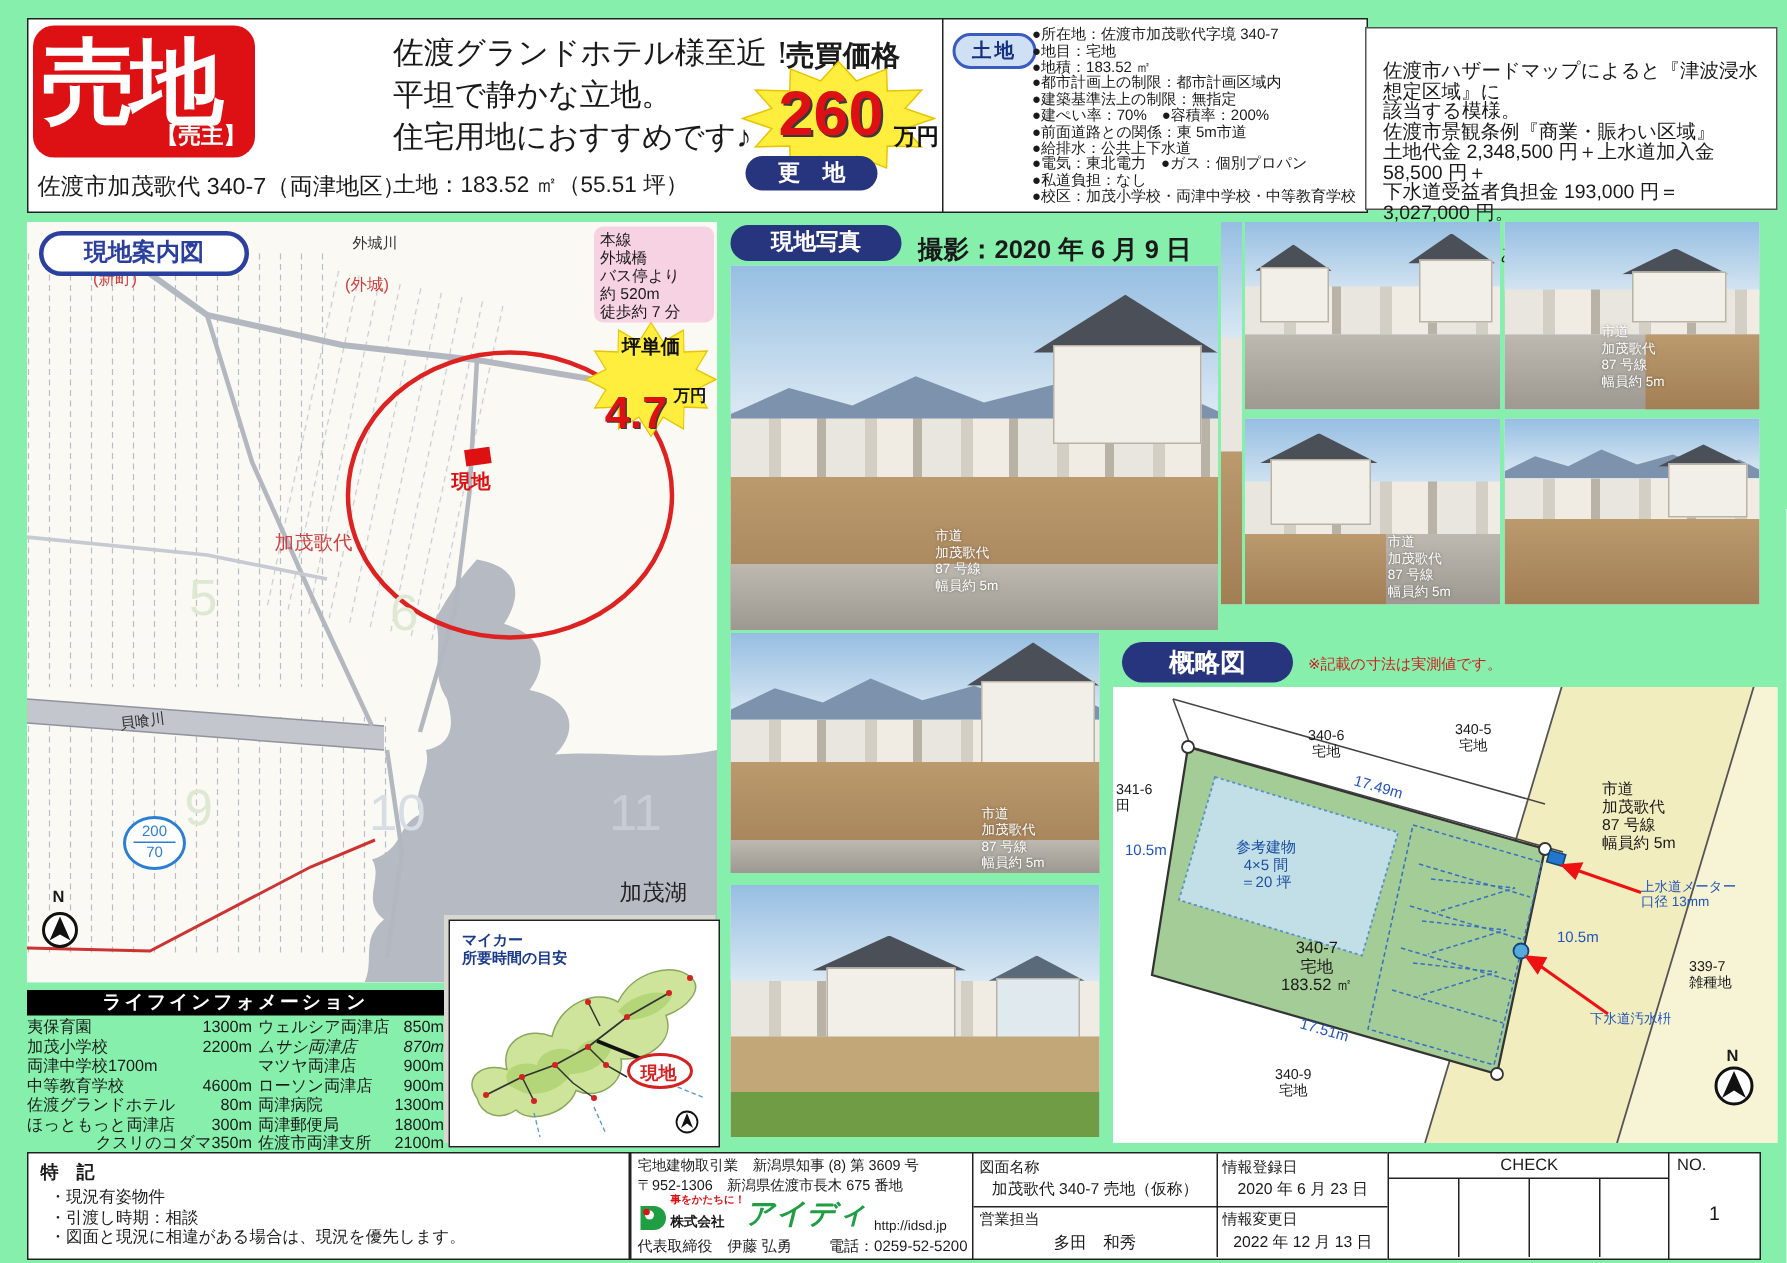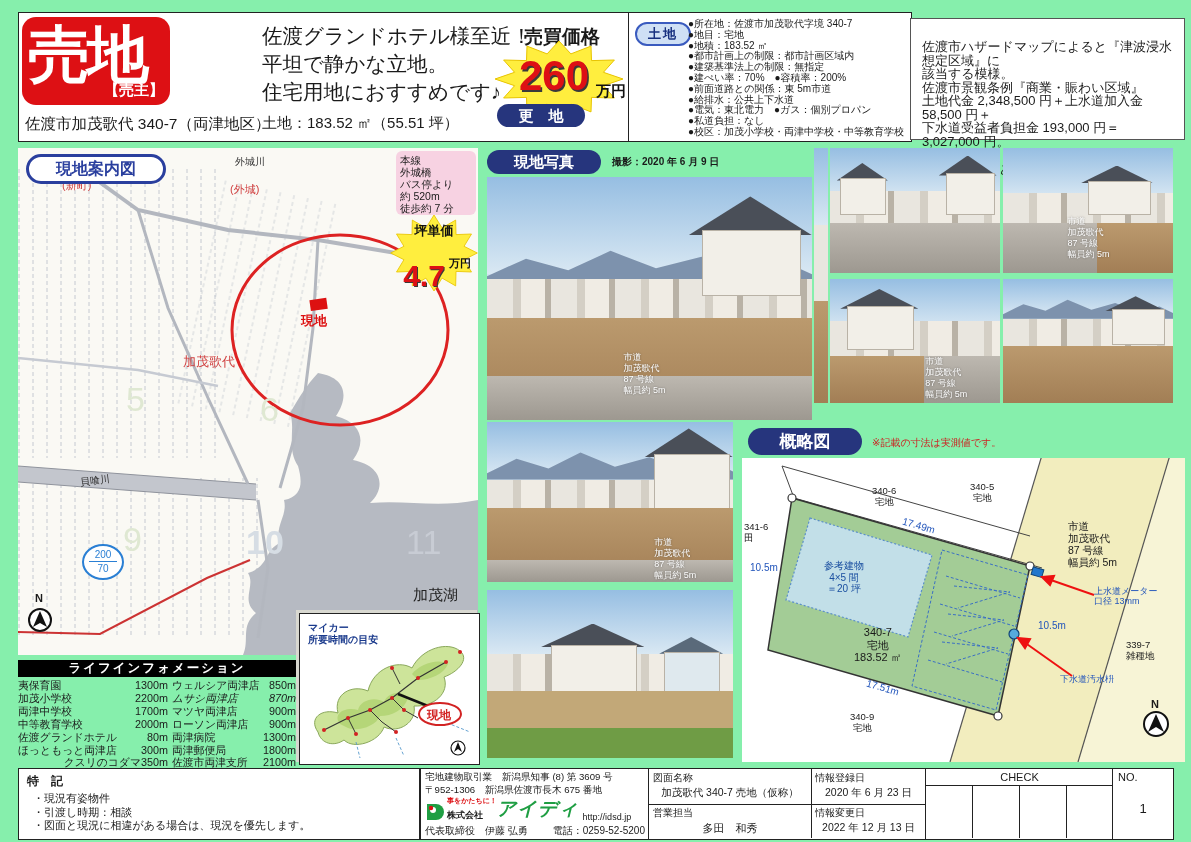--- a/index.html
+++ b/index.html
@@ -117,21 +117,21 @@
     <div class="abs" style="left:165px;top:205px;color:#d04040;font-size:13px;">加茂歌代</div>
     <div class="abs" style="left:62px;top:326px;font-size:10px;color:#333;transform:rotate(-7deg);">貝喰川</div>
     <div class="abs" style="left:64px;top:396px;width:38px;height:32px;border:2px solid #2a7fd4;border-radius:50%;background:#fff;text-align:center;">
       <div style="font-size:10px;color:#2a7fd4;line-height:13px;border-bottom:1px solid #2a7fd4;margin:2px 5px 0;">200</div>
       <div style="font-size:10px;color:#2a7fd4;line-height:13px;">70</div>
     </div>
     <div class="abs" style="left:395px;top:438px;font-size:15px;color:#222;">加茂湖</div>
     <div class="abs" style="left:108px;top:232px;font-size:34px;color:#dfe8d2;">5</div>
     <div class="abs" style="left:242px;top:242px;font-size:34px;color:#dfe8d2;">6</div>
     <div class="abs" style="left:105px;top:372px;font-size:34px;color:#dfe8d2;">9</div>
-    <div class="abs" style="left:228px;top:375px;font-size:34px;color:#d6dde4;font-weight:bold;">10</div>
+    <div class="abs" style="left:228px;top:375px;font-size:34px;color:#d6dde4;">10</div>
     <div class="abs" style="left:388px;top:375px;font-size:34px;color:#c8ccd4;">11</div>
     <div class="abs" style="left:17px;top:444px;font-size:11px;font-weight:bold;">N</div>
   </div>
 
   <div class="abs" style="left:26px;top:154px;width:134px;height:24px;line-height:24px;background:#fff;border:3px solid #2a3f9e;border-radius:16px;color:#2a3f9e;font-size:16px;font-weight:bold;text-align:center;">現地案内図</div>
 
   <div class="abs pre" style="left:396px;top:151px;width:72px;height:58px;background:#f7d2e2;border-radius:6px;padding:3px 4px;font-size:10.5px;line-height:12px;">本線
 外城橋
 バス停より
 約 520m
@@ -154,28 +154,28 @@
           <div style="display:flex;justify-content:space-between;">
             <span>夷保育園</span>
             <span>1300m</span>
           </div>
 
           <div style="display:flex;justify-content:space-between;">
             <span>加茂小学校</span>
             <span>2200m</span>
           </div>
 
-          <div style="display:flex;justify-content:space-between;">
+          <div style="display:flex;justify-content:flex-start;">
             <span>両津中学校</span>
             <span>1700m</span>
           </div>
 
           <div style="display:flex;justify-content:space-between;">
             <span>中等教育学校</span>
-            <span>2000m</span>
+            <span>4600m</span>
           </div>
 
           <div style="display:flex;justify-content:space-between;">
             <span>佐渡グランドホテル</span>
             <span>80m</span>
           </div>
 
           <div style="display:flex;justify-content:space-between;">
             <span>ほっともっと両津店</span>
             <span>300m</span>
@@ -266,21 +266,21 @@
       <ellipse cx="140" cy="100" rx="21" ry="11" fill="#fff" stroke="#d22222" stroke-width="2"></ellipse>
       <circle cx="158" cy="134" r="7" fill="#fff" stroke="#111" stroke-width="1.2"></circle>
       <polygon points="158,128 162,138 158,135 154,138" fill="#111"></polygon>
     </svg>
     <div class="abs pre" style="left:8px;top:8px;color:#1a3a8c;font-size:10px;font-weight:bold;line-height:12px;">マイカー
 所要時間の目安</div>
     <div class="abs" style="left:127px;top:93px;color:#d22222;font-size:12px;font-weight:bold;">現地</div>
   </div>
 
   <div class="abs pill-navy" style="left:487px;top:150px;width:114px;height:24px;line-height:24px;font-size:15px;">現地写真</div>
-  <div class="abs" style="left:612px;top:155px;font-size:10px;font-weight:bold;">撮影：2020 年 6 月 9 日</div>
+  <div class="abs" style="left:612px;top:155px;font-size:17px;font-weight:bold;">撮影：2020 年 6 月 9 日</div>
 
   <div class="photo" style="left:487px;top:177px;width:325px;height:243px;">
     <div class="sky"></div>
       <div class="mtn"></div>
       <div class="bld"></div>
     <div class="roofline" style="left:62%;top:8%;width:38%;height:16%;"></div>
     <div class="wall" style="left:66%;top:22%;width:30%;height:26%;"></div>
     <div class="gnd dirt" style="top:58%;"></div>
     <div class="gnd road" style="top:82%;"></div>
     <div class="photo-overlay pre" style="left:42%;top:72%;">市道

